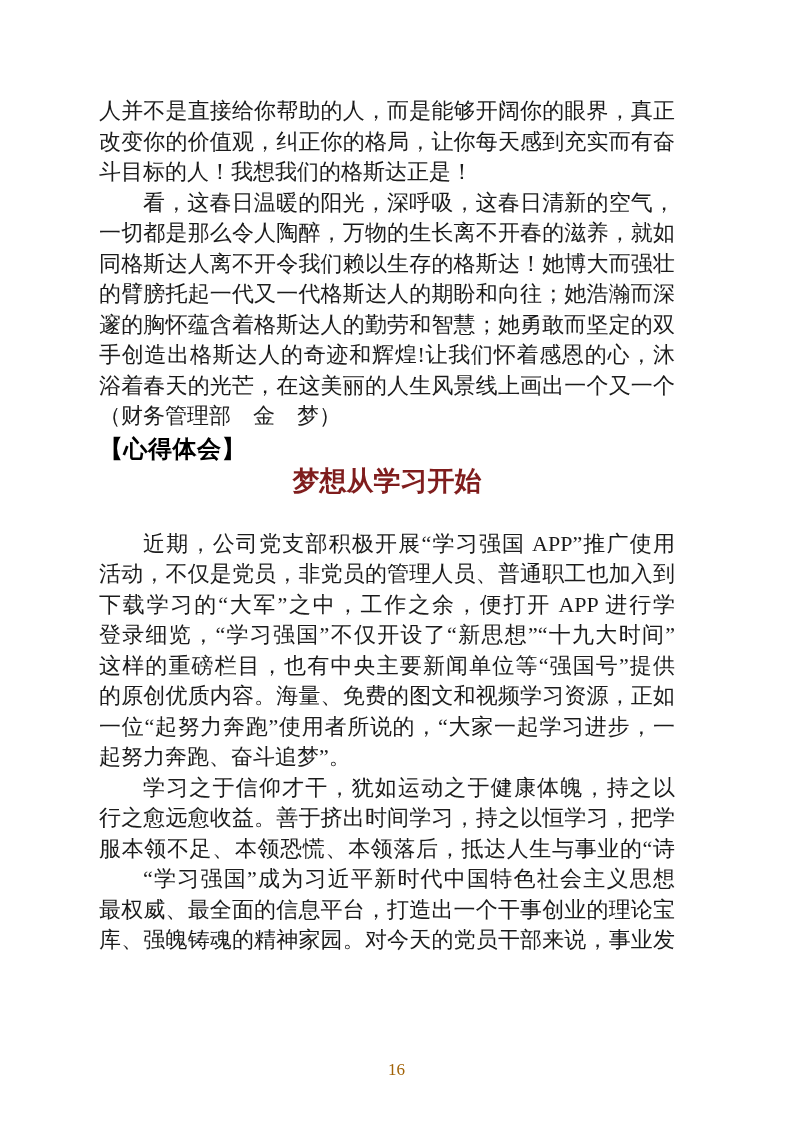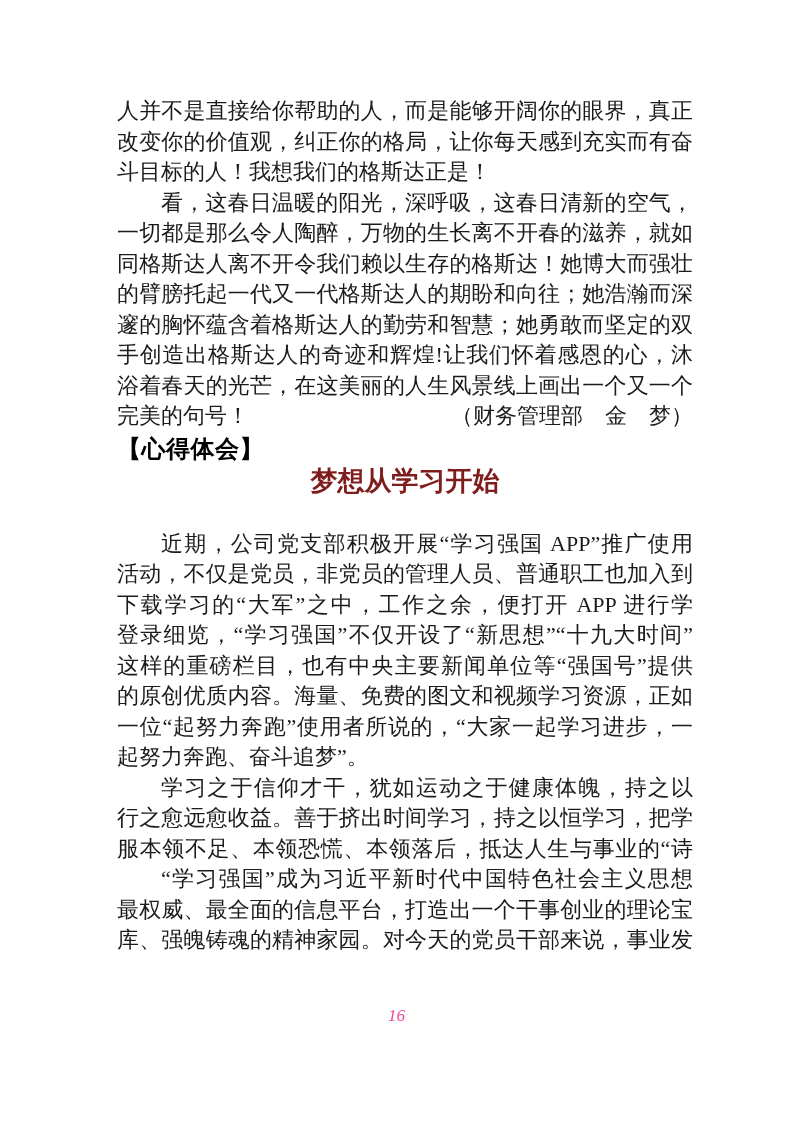--- a/index.html
+++ b/index.html
@@ -7,21 +7,21 @@
     position:relative;
     width:793px; height:1122px;
     margin:0 auto;
     background:#ffffff;
     font-family:"Liberation Serif", serif;
     color:#1b1b1b;
     overflow:hidden;
   }
   .textblock {
     position:absolute;
-    left:117px; top:96px;
+    left:99px; top:96px;
     width:576px;
     font-size:22px;
     line-height:30.5px;
   }
   .line {
     height:30.5px;
     overflow:hidden;
     text-align:justify;
     text-align-last:justify;
     text-justify:inter-character;
@@ -51,46 +51,44 @@
     font-family:"Liberation Sans", sans-serif;
     font-size:27px;
     font-weight:bold;
     color:#7f1d1d;
     text-align:center;
     line-height:33px;
   }
   .title-spacer { height:31px; }
   .page-number {
     position:absolute;
-    left:0; top:1006px;
+    left:0; top:1060px;
     width:100%;
     text-align:center;
     font-size:17px;
-    color:#ec4899;
-    font-style:italic;
+    color:#a16207;
   }
 </style>
 </head>
 <body>
 
 <div class="page">
   <div class="textblock">
 
     <div class="line">人并不是直接给你帮助的人，而是能够开阔你的眼界，真正</div>
     <div class="line">改变你的价值观，纠正你的格局，让你每天感到充实而有奋</div>
     <div class="line end">斗目标的人！我想我们的格斯达正是！</div>
     <div class="line ind">看，这春日温暖的阳光，深呼吸，这春日清新的空气，</div>
     <div class="line">一切都是那么令人陶醉，万物的生长离不开春的滋养，就如</div>
     <div class="line">同格斯达人离不开令我们赖以生存的格斯达！她博大而强壮</div>
     <div class="line">的臂膀托起一代又一代格斯达人的期盼和向往；她浩瀚而深</div>
     <div class="line">邃的胸怀蕴含着格斯达人的勤劳和智慧；她勇敢而坚定的双</div>
     <div class="line">手创造出格斯达人的奇迹和辉煌!让我们怀着感恩的心，沐</div>
     <div class="line">浴着春天的光芒，在这美丽的人生风景线上画出一个又一个</div>
     <div class="line split">
-      <span>完美的句号！</span>
       <span>（财务管理部　金　梦）</span>
     </div>
 
     <div class="section-heading">【心得体会】</div>
 
     <div class="article-title">梦想从学习开始</div>
     <div class="title-spacer"></div>
 
     <div class="line ind">近期，公司党支部积极开展“学习强国 APP”推广使用</div>
     <div class="line">活动，不仅是党员，非党员的管理人员、普通职工也加入到</div>

